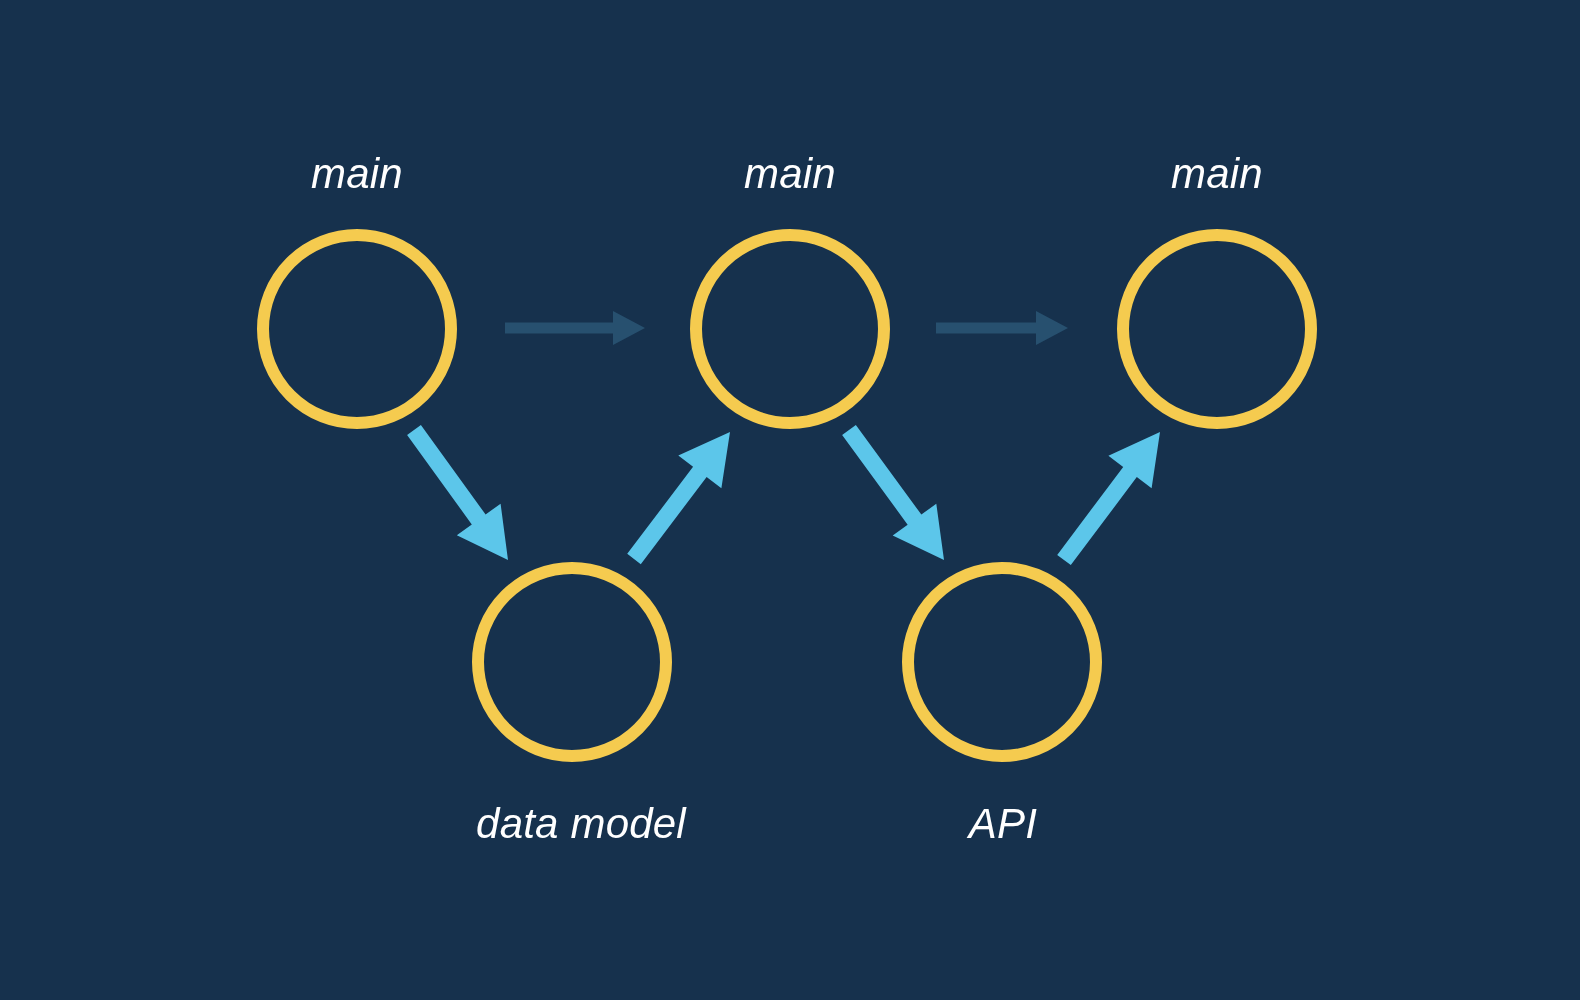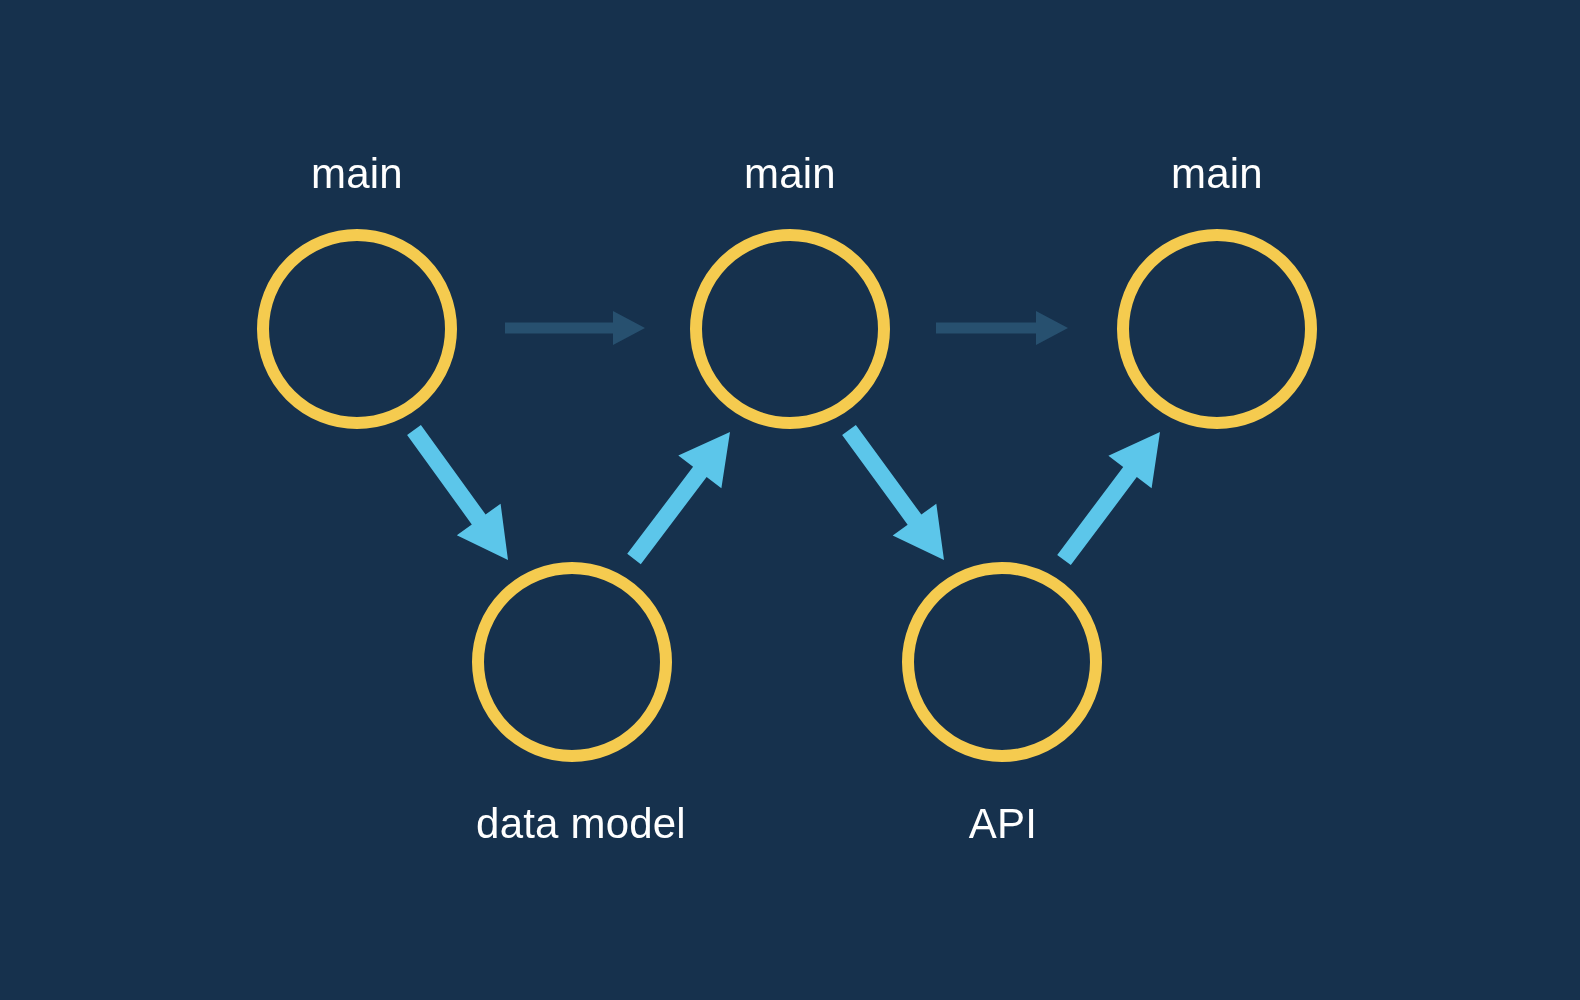--- a/index.html
+++ b/index.html
@@ -11,20 +11,21 @@
     width: 1580px;
     height: 1000px;
     overflow: hidden;
     font-family: "Liberation Sans", sans-serif;
   }
   #canvas {
     position: relative;
     width: 1580px;
     height: 1000px;
     background: #16314d;
+    font-style: italic;
   }
   #diagram-svg {
     position: absolute;
     top: 0;
     left: 0;
     width: 1580px;
     height: 1000px;
     display: block;
   }
   .node-label {

